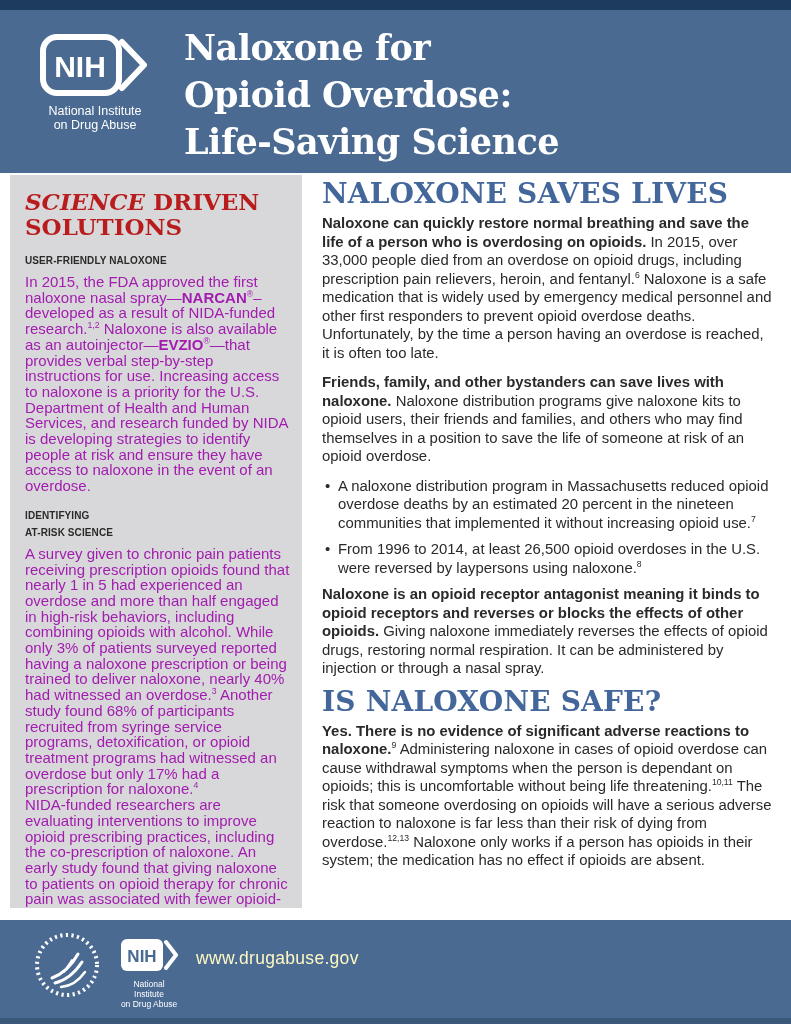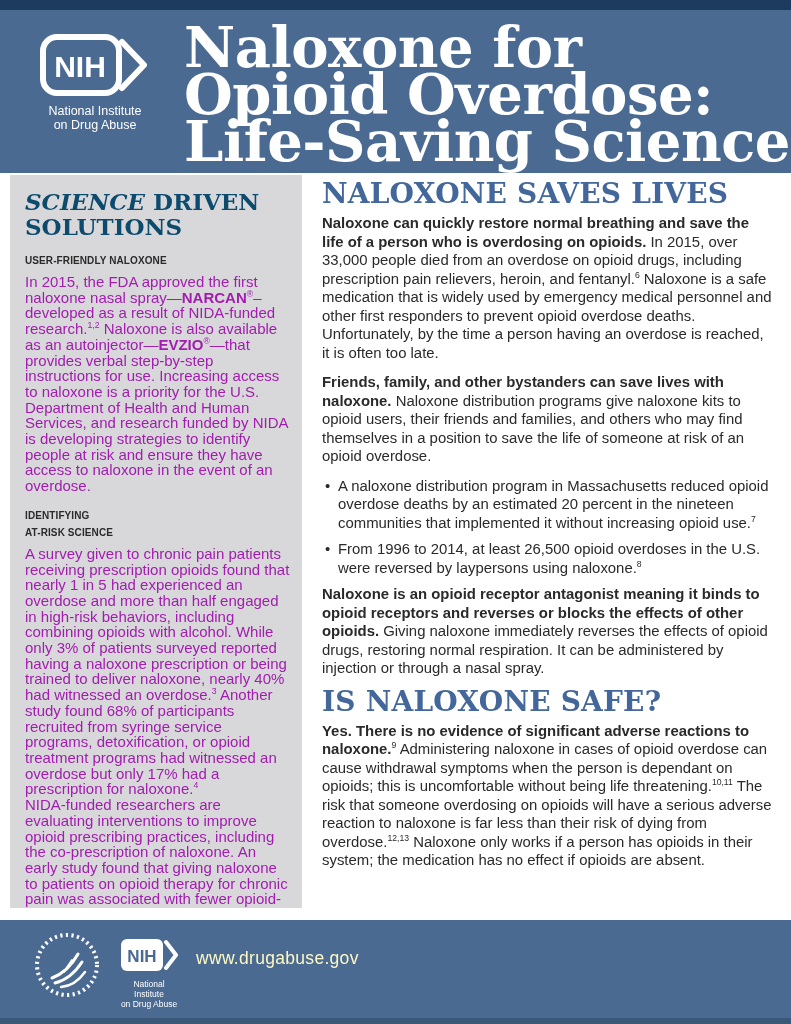--- a/index.html
+++ b/index.html
@@ -19,34 +19,34 @@
   .nih-logo-block { position:absolute; left:30px; top:24px; width:130px; text-align:center; }
   .nih-logo-caption {
     margin-top:4px; color:#ffffff; font-size:12.5px; line-height:1.15;
     white-space:pre-line; font-weight:400;
   }
   .page-title {
     position:absolute; left:184px; top:14px;
     color:#ffffff;
     font-family:"DejaVu Serif","Liberation Serif",serif;
     font-weight:700;
-    font-size:56px; line-height:47px;
+    font-size:35px; line-height:47px;
     white-space:pre-line;
     letter-spacing:-0.5px;
   }
 
   
   .content { position:absolute; left:10px; top:175px; width:771px; }
   .sidebar {
     position:absolute; left:0; top:0; width:292px; height:733px;
     background:#d8d8da; padding:14px 12px 0 15px; overflow:hidden;
   }
   .sb-heading {
     font-family:"DejaVu Serif","Liberation Serif",serif;
-    font-weight:700; color:#0c4a6e;
+    font-weight:700; color:#b91c1c;
     font-size:23px; line-height:25px; white-space:pre-line;
   }
   .sb-sec-heading {
     font-size:10px; line-height:17px; font-weight:700; color:#2b2a2a;
     margin:13px 0 5px 0; white-space:pre-line; letter-spacing:0.1px;
   }
   .sb-body { font-size:15px; line-height:15.7px; color:#a21caf; }
 
   .main { position:absolute; left:312px; top:0; width:450px; padding-top:6px; }
   .m-heading {

